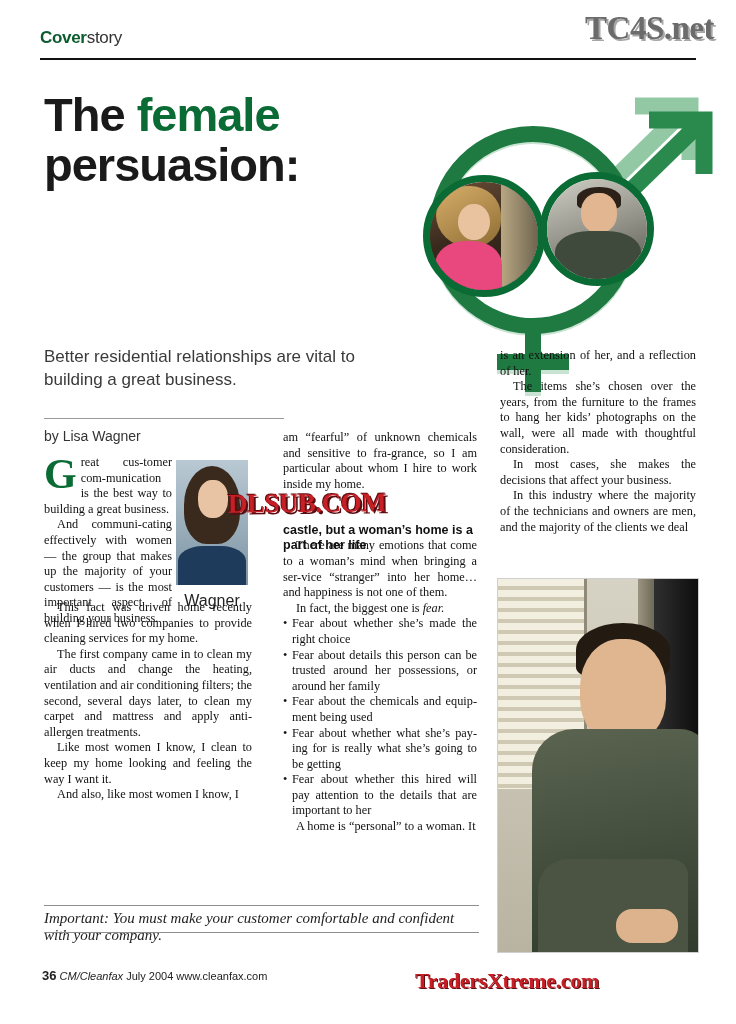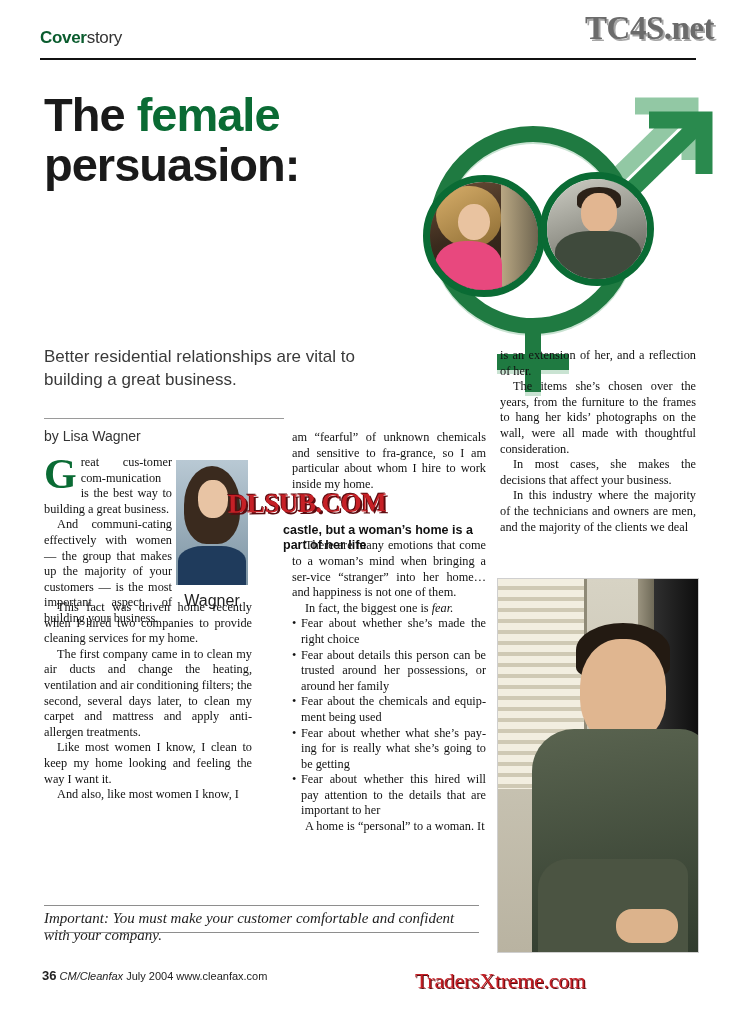--- a/index.html
+++ b/index.html
@@ -116,21 +116,21 @@
     color:#111;
     text-align:justify;
   }
   .col p{margin:0 0 0 0;text-indent:13px;}
   .col p.noind{text-indent:0;}
   .col p.bullet{text-indent:0;padding-left:9px;position:relative;}
   .col p.bullet:before{content:"\2022";position:absolute;left:0;top:0;}
 
   .col1{left:44px;top:455px;width:128px;}
   .col1b{left:44px;top:600px;width:208px;}
-  .col2{left:292px;top:430px;width:194px;}
+  .col2{left:283px;top:430px;width:194px;}
   .col3{left:500px;top:348px;width:196px;}
 
   .dropcap{
     float:left;
     font-family:"Liberation Serif", serif;
     font-weight:bold;
     font-size:42px;
     line-height:34px;
     color:#0a6b34;
     padding:2px 4px 0 0;
@@ -194,21 +194,21 @@
   .folio{
     position:absolute;left:42px;top:968px;
     font-family:"Liberation Sans", sans-serif;font-size:11px;color:#222;
   }
   .folio .pg{font-weight:bold;font-size:13px;}
   .folio .it{font-style:italic;}
 
   .watermark-bottom{
     position:absolute;left:415px;top:968px;
     font-family:"Liberation Serif", serif;
-    font-size:22px;font-weight:normal;color:#c62026;
+    font-size:22px;font-weight:bold;color:#c62026;
     text-shadow:1px 1px 0 #5b0c10;
     letter-spacing:-0.3px;
   }
 
   .watermark-mid{
     position:absolute;left:228px;top:488px;
     font-family:"Liberation Serif", serif;
     font-size:27px;font-weight:bold;color:#c62026;
     text-shadow:2px 2px 0 #5b0c10, -1px -1px 0 #5b0c10;
     letter-spacing:-0.5px;

